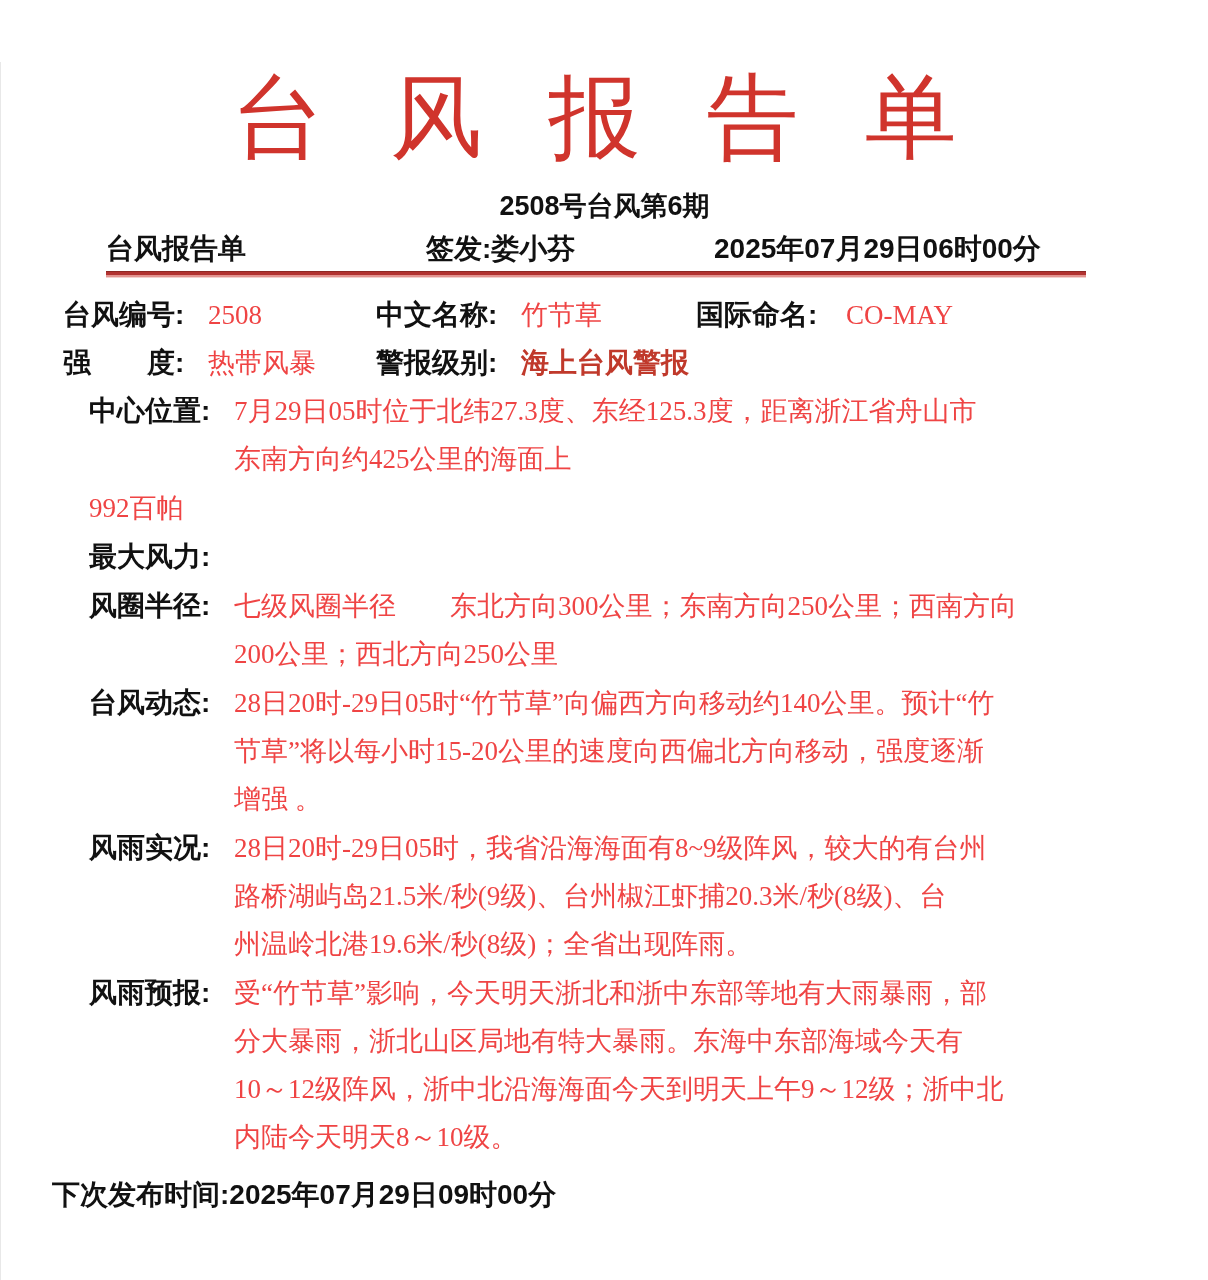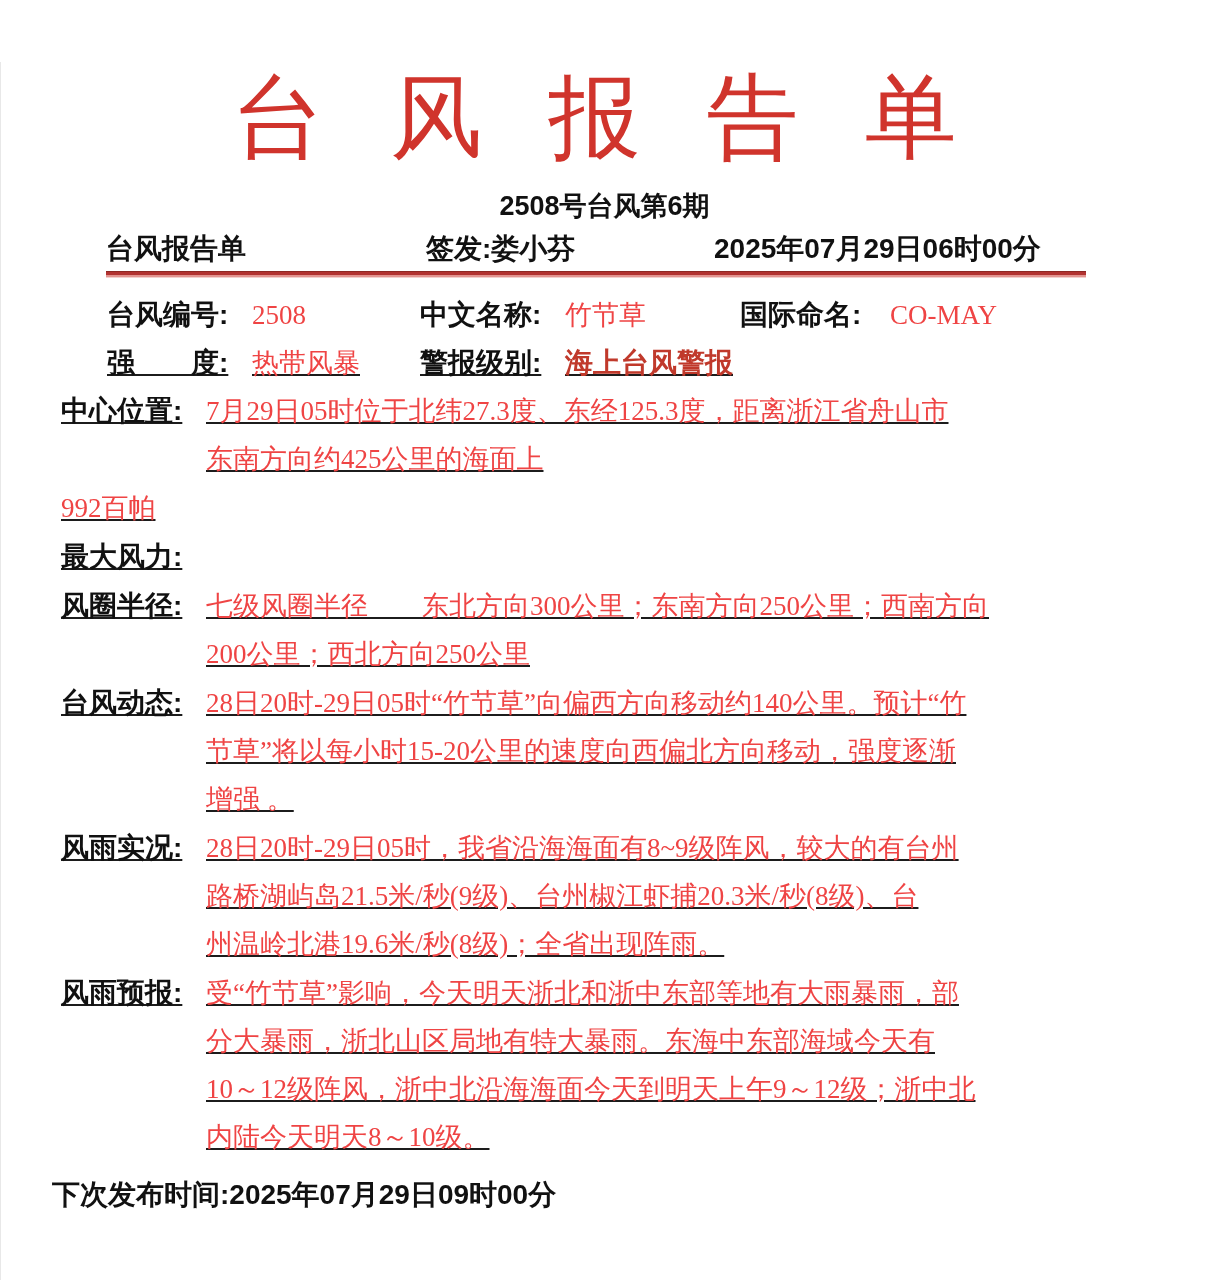--- a/index.html
+++ b/index.html
@@ -58,26 +58,26 @@
     height: 7px;
     background: linear-gradient(to bottom,
       #8e2723 0px, #8e2723 1px,
       #b23230 1px, #b23230 4px,
       #e2938f 4px, #e2938f 6px,
       #f3d0cd 6px, #f3d0cd 7px);
   }
   .content { margin-top: 13px; }
   .info-grid {
     display: grid;
-    padding-left: 106px;
+    padding-left: 62px;
     line-height: 48px;
     font-size: 27px;
   }
   .info-grid.row1 { grid-template-columns: 145px 168px 145px 175px 150px auto; }
-  .info-grid.row2 { grid-template-columns: 145px 168px 145px auto; text-decoration: underline; }
+  .info-grid.row2 { grid-template-columns: 145px 168px 145px auto; }
   .field-label {
     font-family: "Liberation Sans", sans-serif;
     font-weight: bold;
     font-size: 28px;
     color: #111111;
     white-space: pre;
   }
   .field-value {
     font-family: "Liberation Serif", serif;
     font-size: 27px;
@@ -86,24 +86,23 @@
   }
   .field-value.alert {
     font-family: "Liberation Sans", sans-serif;
     font-weight: bold;
     font-size: 28px;
     color: #c0392b;
   }
   .field-row {
     display: grid;
     grid-template-columns: 145px 838px;
-    padding-left: 60px;
+    padding-left: 88px;
     line-height: 48px;
     margin-bottom: 1px;
-    text-decoration: underline;
   }
   .footer {
     margin-top: 16px;
     padding-left: 51px;
     font-family: "Liberation Sans", sans-serif;
     font-weight: bold;
     font-size: 28px;
     line-height: 36px;
     color: #111111;
   }

